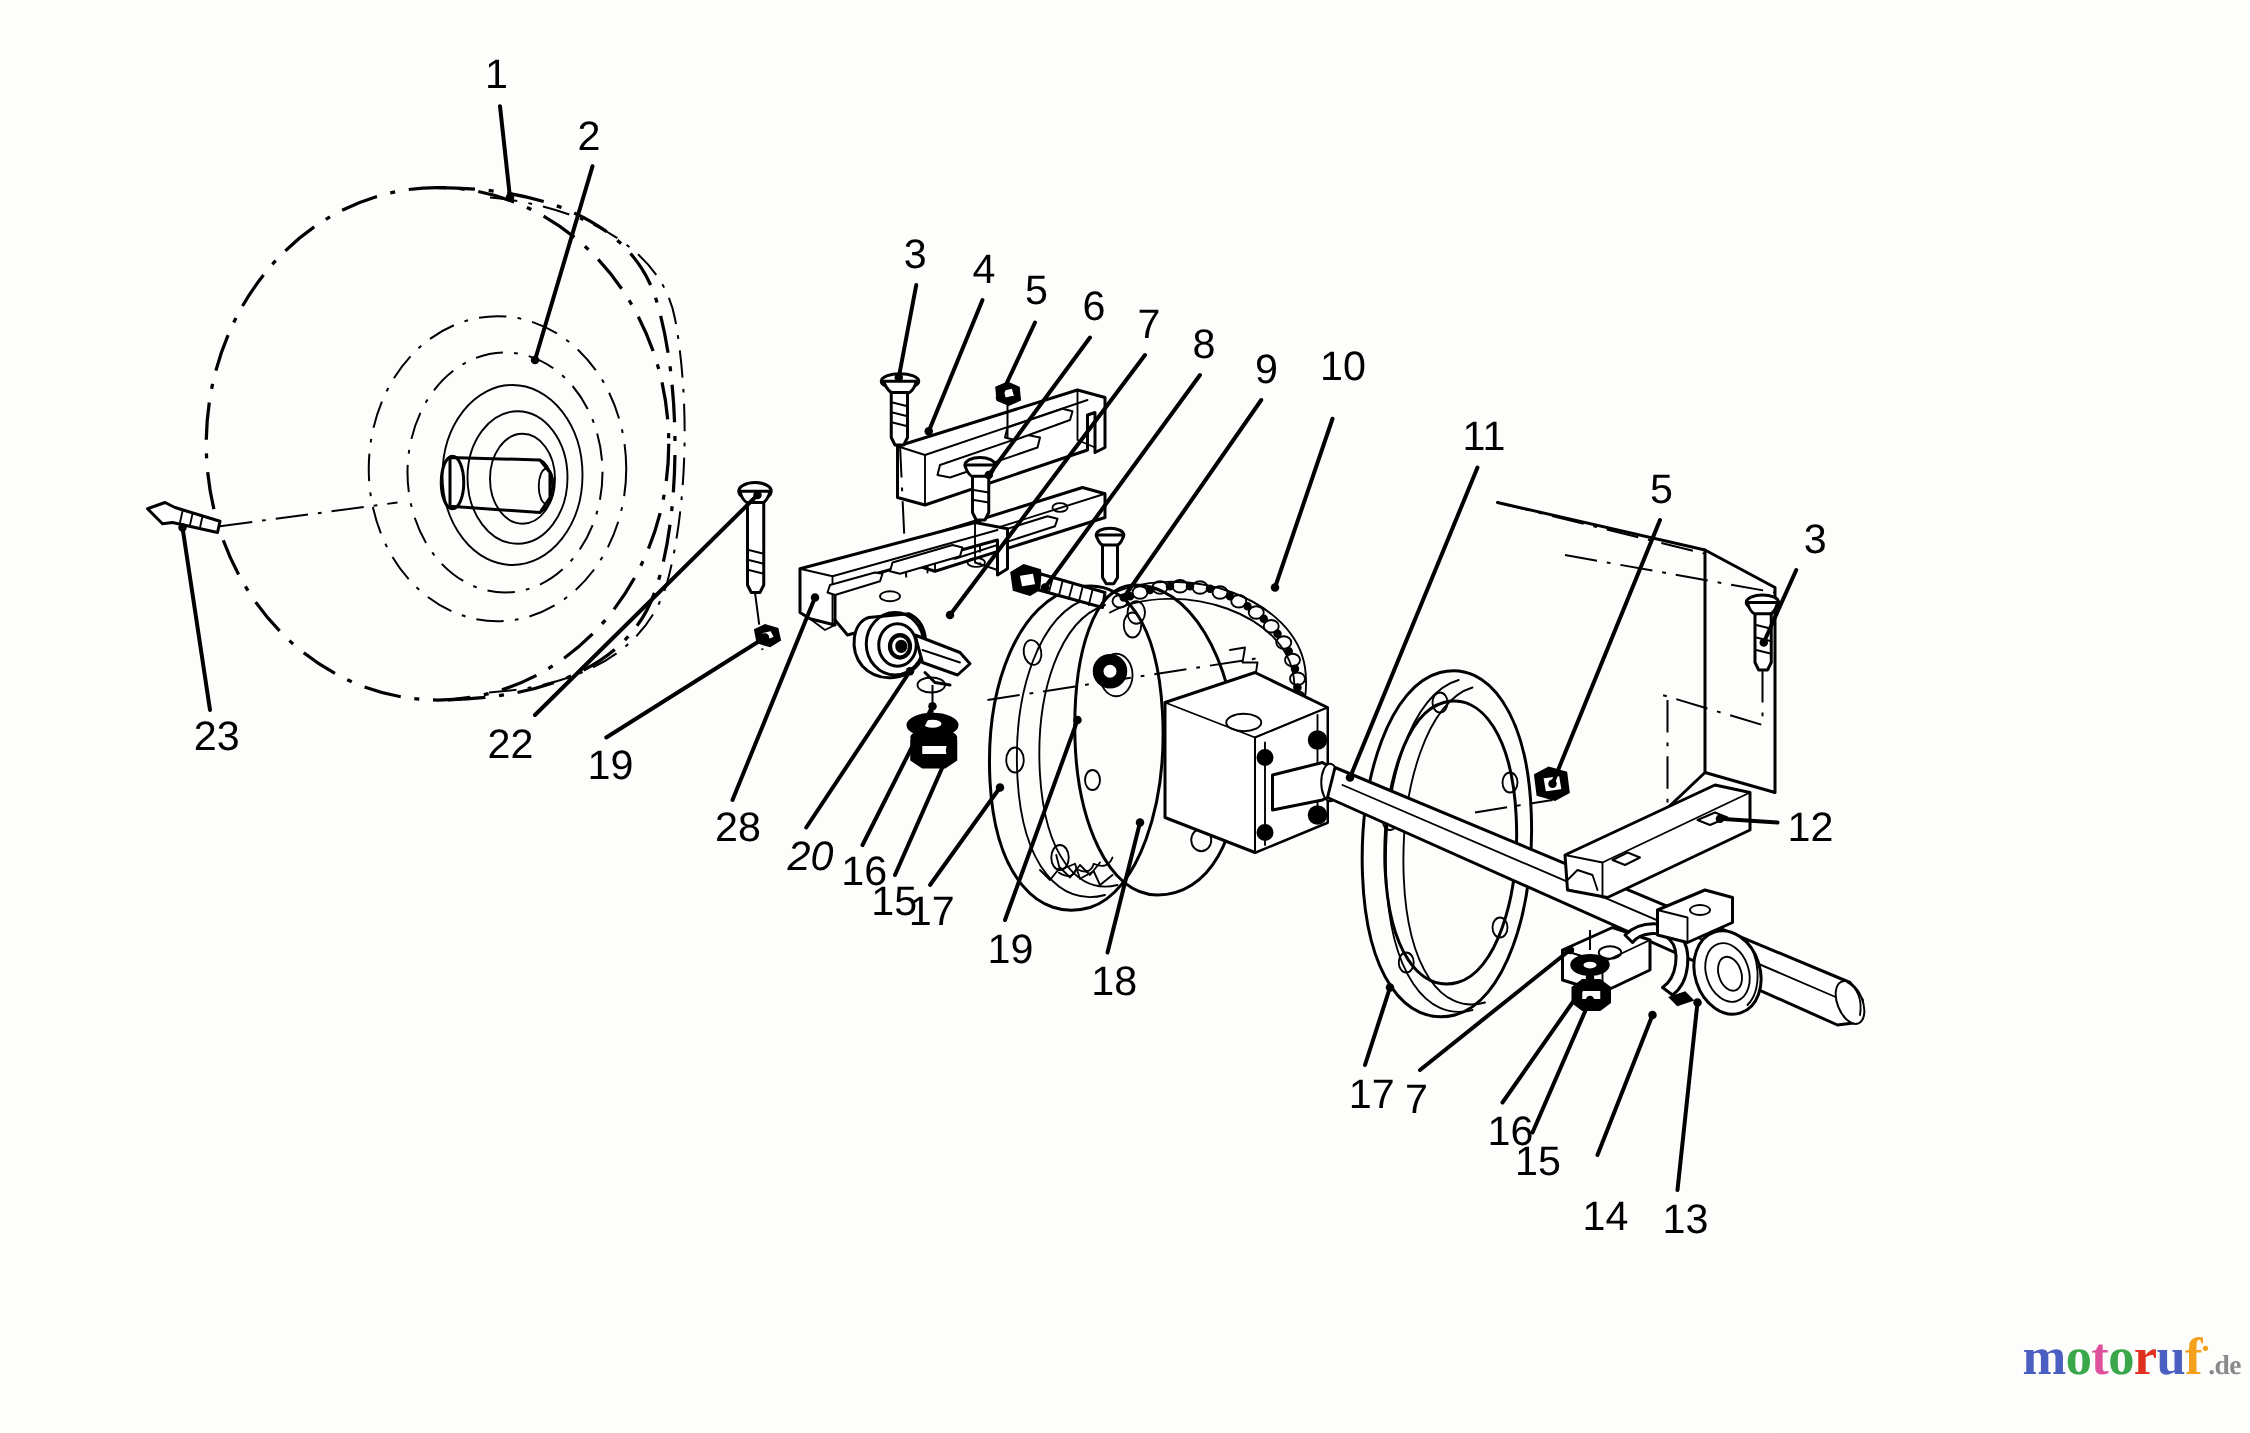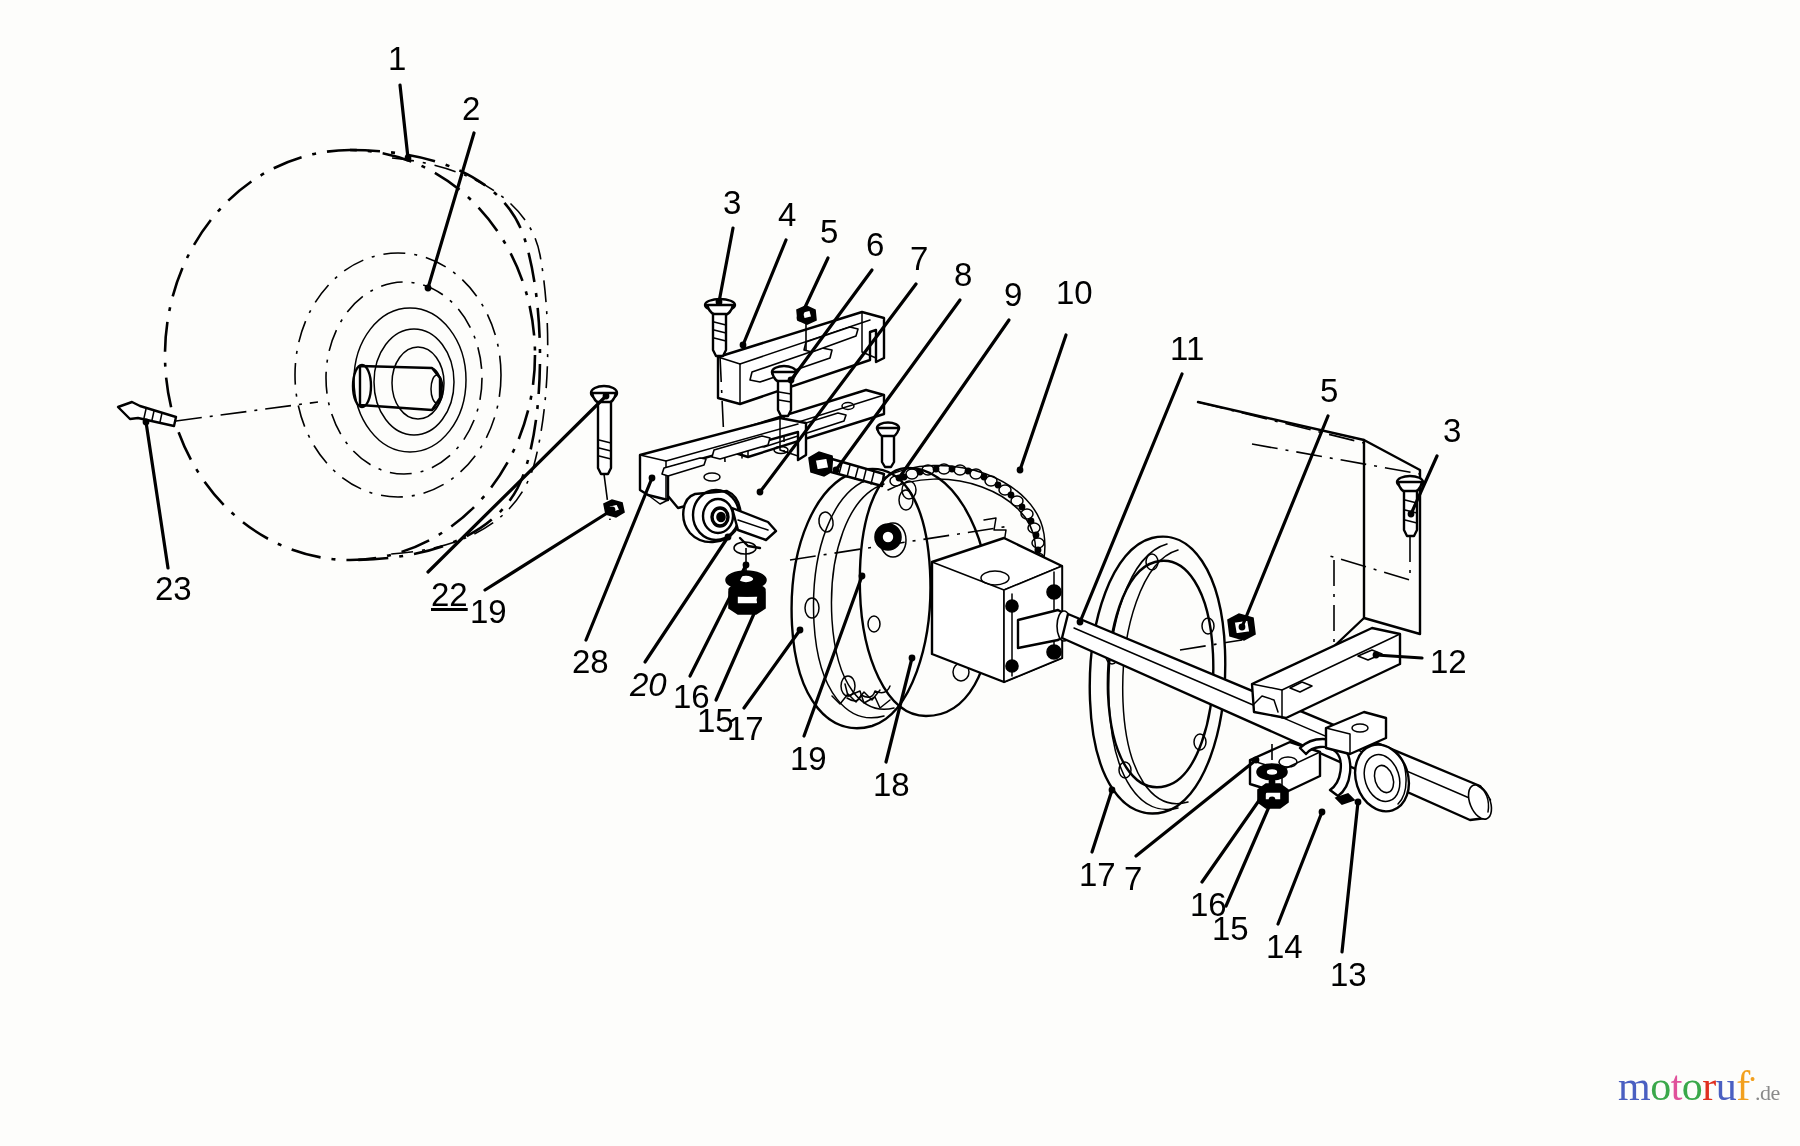--- a/index.html
+++ b/index.html
@@ -35,20 +35,21 @@
     white-space: nowrap;
     user-select: none;
   }
   #watermark {
     position: absolute;
     font-family: "Liberation Serif", serif;
     font-size: 42px;
     letter-spacing: -0.5px;
     white-space: nowrap;
     user-select: none;
+    font-weight: bold;
   }
   #watermark .wm-dot {
     font-size: 16px;
     vertical-align: super;
   }
   #watermark .wm-de {
     font-size: 22px;
     color: #8a8a8a;
   }
 </style>
@@ -480,32 +481,32 @@
       <div class="callout-label" style="left: 866px; top: 228px;">6</div>
       <div class="callout-label" style="left: 910px; top: 242px;">7</div>
       <div class="callout-label" style="left: 954px; top: 258px;">8</div>
       <div class="callout-label" style="left: 1004px; top: 278px;">9</div>
       <div class="callout-label" style="left: 1056px; top: 276px;">10</div>
       <div class="callout-label" style="left: 1170px; top: 332px;">11</div>
       <div class="callout-label" style="left: 1320px; top: 374px;">5</div>
       <div class="callout-label" style="left: 1443px; top: 414px;">3</div>
       <div class="callout-label" style="left: 1430px; top: 645px;">12</div>
       <div class="callout-label" style="left: 155px; top: 572px;">23</div>
-      <div class="callout-label" style="left: 431px; top: 578px; text-decoration: underline;">22</div>
+      <div class="callout-label" style="left: 390px; top: 578px;">22</div>
       <div class="callout-label" style="left: 470px; top: 595px;">19</div>
       <div class="callout-label" style="left: 572px; top: 645px;">28</div>
       <div class="callout-label" style="left: 630px; top: 668px; font-style: italic;">20</div>
       <div class="callout-label" style="left: 673px; top: 680px;">16</div>
       <div class="callout-label" style="left: 697px; top: 704px;">15</div>
       <div class="callout-label" style="left: 727px; top: 712px;">17</div>
       <div class="callout-label" style="left: 790px; top: 742px;">19</div>
       <div class="callout-label" style="left: 873px; top: 768px; text-align: right;">18</div>
       <div class="callout-label" style="left: 1079px; top: 858px;">17</div>
       <div class="callout-label" style="left: 1124px; top: 862px;">7</div>
       <div class="callout-label" style="left: 1190px; top: 888px;">16</div>
       <div class="callout-label" style="left: 1212px; top: 912px;">15</div>
-      <div class="callout-label" style="left: 1266px; top: 930px;">14</div>
+      <div class="callout-label" style="left: 1266px; top: 956px;">14</div>
       <div class="callout-label" style="left: 1330px; top: 958px; text-align: center;">13</div>
     </div>
 
   <div id="watermark" style="left: 1618px; top: 1062px;"><span style="color: rgb(74, 95, 193);">m</span><span style="color: rgb(58, 168, 74);">o</span><span style="color: rgb(224, 81, 155);">t</span><span style="color: rgb(58, 168, 74);">o</span><span style="color: rgb(224, 48, 32);">r</span><span style="color: rgb(74, 95, 193);">u</span><span style="color: rgb(242, 160, 30);">f</span><span class="wm-dot" style="color: rgb(242, 160, 30);">•</span><span class="wm-de" style="color: rgb(138, 138, 138);">.de</span></div>
 
 </div>
 
 </body></html>

